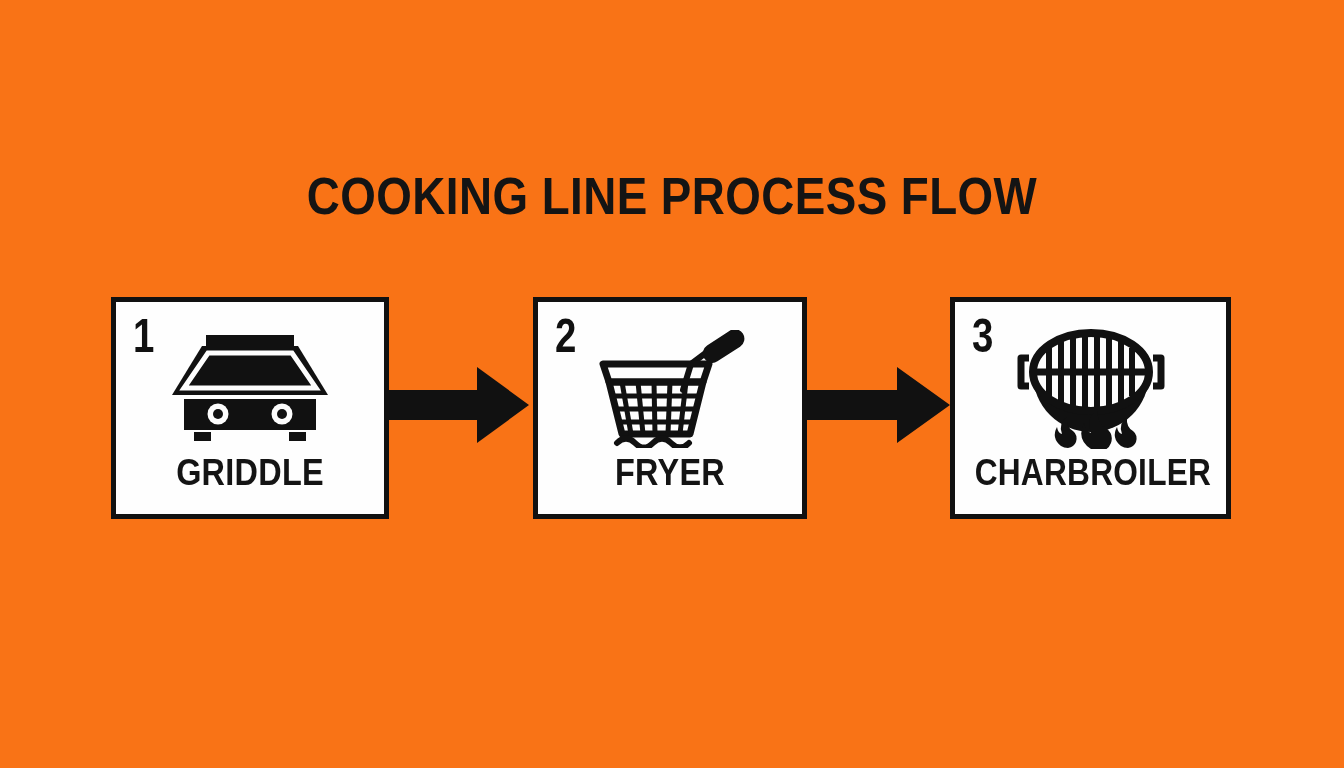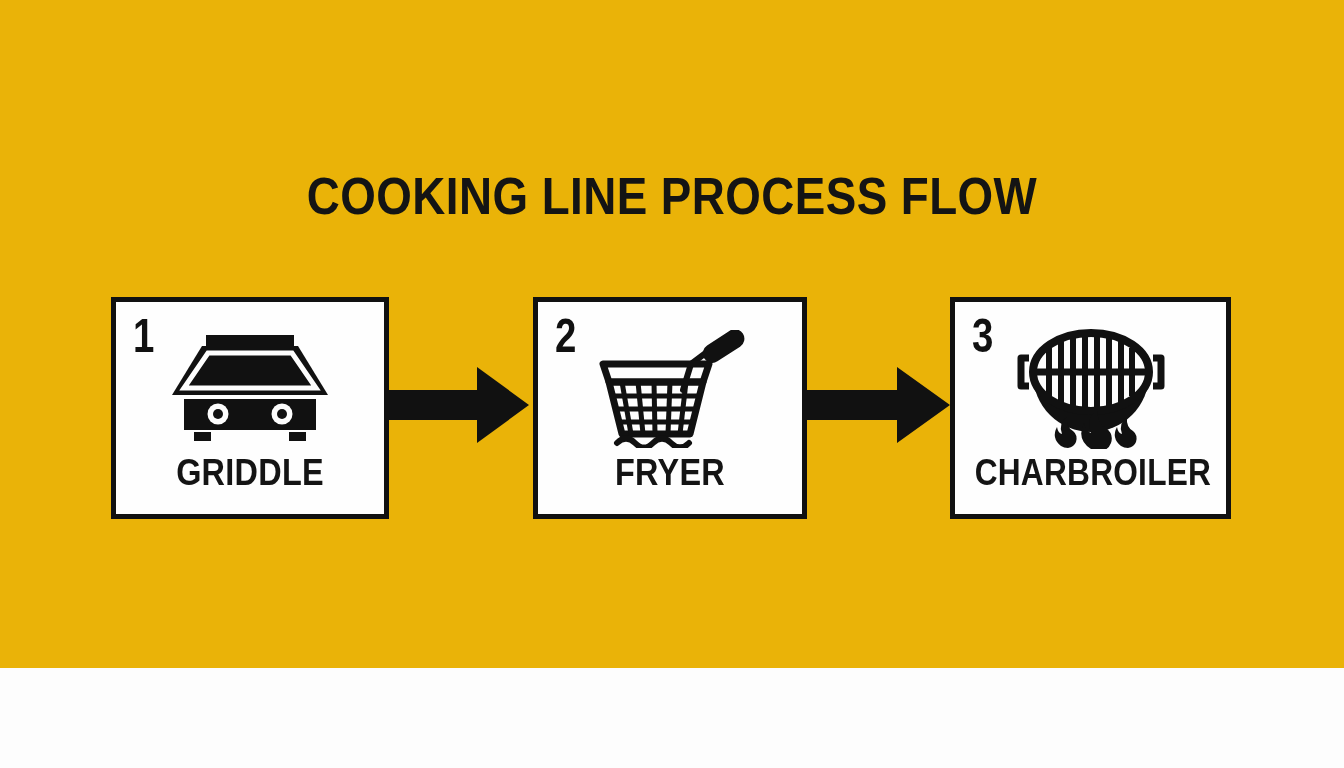--- a/index.html
+++ b/index.html
@@ -12,22 +12,22 @@
     height: 768px;
     background: #fdfdfd;
     font-family: "Liberation Sans", sans-serif;
     overflow: hidden;
     position: relative;
   }
 
   #canvas {
     position: relative;
     width: 1344px;
-    height: 668px;
-    background: #eab308;
+    height: 768px;
+    background: #f97316;
   }
 
   
   .title {
     position: absolute;
     left: 0;
     top: 167px;
     width: 1344px;
     text-align: center;
     font-family: "Liberation Sans", sans-serif;

